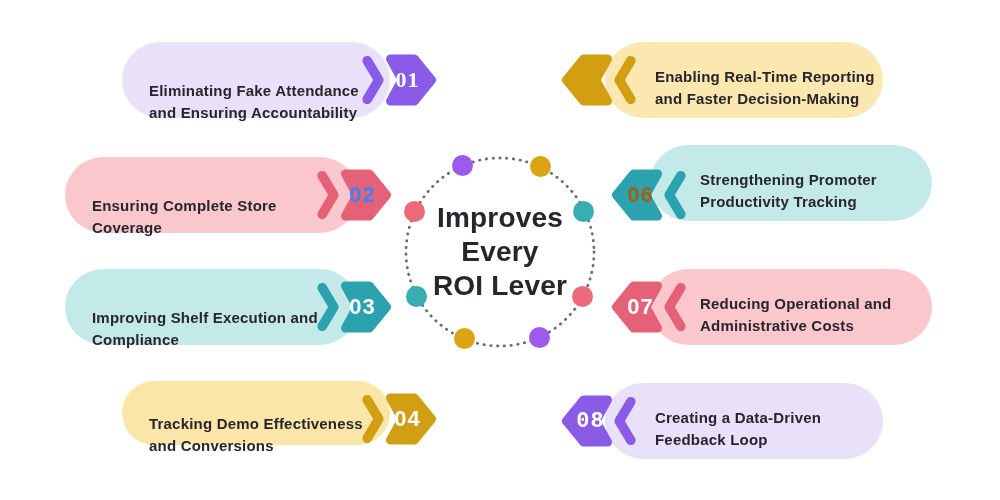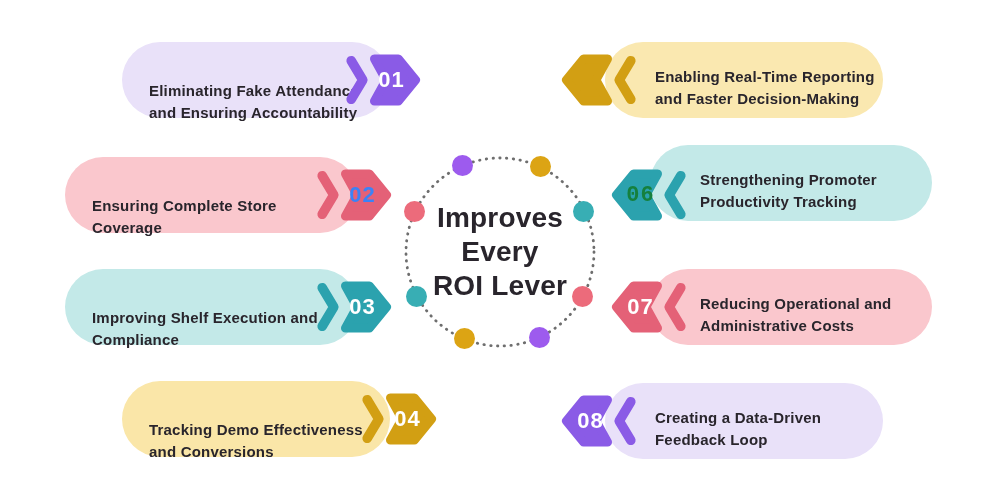--- a/index.html
+++ b/index.html
@@ -85,21 +85,21 @@
 and Ensuring Accountability</div>
   </div>
   <div class="pill left" style="left: 65px; top: 157px; width: 293px; height: 76px; background: rgb(250, 199, 205);">
     <div class="label">Ensuring Complete Store
 Coverage</div>
   </div>
   <div class="pill left" style="left: 65px; top: 269px; width: 293px; height: 76px; background: rgb(195, 233, 232);">
     <div class="label">Improving Shelf Execution and
 Compliance</div>
   </div>
-  <div class="pill left" style="left: 122px; top: 381px; width: 268px; height: 76px; background: rgb(250, 230, 168);">
+  <div class="pill left" style="left: 122px; top: 381px; width: 268px; height: 64px; background: rgb(250, 230, 168);">
     <div class="label">Tracking Demo Effectiveness
 and Conversions</div>
   </div>
 
   <div class="pill right" style="left: 605px; top: 42px; width: 278px; height: 76px; background: rgb(250, 232, 176);">
     <div class="label">Enabling Real-Time Reporting
 and Faster Decision-Making</div>
   </div>
   <div class="pill right" style="left: 650px; top: 145px; width: 282px; height: 76px; background: rgb(195, 233, 232);">
     <div class="label">Strengthening Promoter
@@ -107,21 +107,21 @@
   </div>
   <div class="pill right" style="left: 650px; top: 269px; width: 282px; height: 76px; background: rgb(250, 199, 205);">
     <div class="label">Reducing Operational and
 Administrative Costs</div>
   </div>
   <div class="pill right" style="left: 605px; top: 383px; width: 278px; height: 76px; background: rgb(233, 225, 249);">
     <div class="label">Creating a Data-Driven
 Feedback Loop</div>
   </div>
 
-  <div class="arrow ltr" style="left: 344px; top: 54px; color: rgb(138, 91, 230);">
+  <div class="arrow ltr" style="left: 360px; top: 54px; color: rgb(138, 91, 230); font-family: Liberation Serif, serif;">
     <svg viewBox="0 0 80 54">
       <path d="M7 7 L19 27 L7 47" fill="none" stroke="currentColor" stroke-width="10" stroke-linecap="round" stroke-linejoin="round"></path>
       <path d="M31 5 L56 5 L74 27 L56 49 L31 49 L43 27 Z" fill="currentColor" stroke="currentColor" stroke-width="9" stroke-linejoin="round"></path>
     </svg>
     <span class="num" style="color: rgb(255, 255, 255);">01</span>
   </div>
   <div class="arrow ltr" style="left: 315px; top: 169px; color: rgb(228, 97, 119);">
     <svg viewBox="0 0 80 54">
       <path d="M7 7 L19 27 L7 47" fill="none" stroke="currentColor" stroke-width="10" stroke-linecap="round" stroke-linejoin="round"></path>
       <path d="M31 5 L56 5 L74 27 L56 49 L31 49 L43 27 Z" fill="currentColor" stroke="currentColor" stroke-width="9" stroke-linejoin="round"></path>
@@ -151,39 +151,39 @@
       </g>
     </svg>
   </div>
   <div class="arrow rtl" style="left: 610px; top: 169px; color: rgb(43, 162, 174);">
     <svg viewBox="0 0 80 54">
       <g transform="translate(80 0) scale(-1 1)">
         <path d="M7 7 L19 27 L7 47" fill="none" stroke="currentColor" stroke-width="10" stroke-linecap="round" stroke-linejoin="round"></path>
         <path d="M31 5 L56 5 L74 27 L56 49 L31 49 L43 27 Z" fill="currentColor" stroke="currentColor" stroke-width="9" stroke-linejoin="round"></path>
       </g>
     </svg>
-    <span class="num" style="color: #15803d; font-family: Liberation Mono, monospace;">06</span>
+    <span class="num" style="color: #a16207;">06</span>
   </div>
   <div class="arrow rtl" style="left: 610px; top: 281px; color: rgb(228, 97, 119);">
     <svg viewBox="0 0 80 54">
       <g transform="translate(80 0) scale(-1 1)">
         <path d="M7 7 L19 27 L7 47" fill="none" stroke="currentColor" stroke-width="10" stroke-linecap="round" stroke-linejoin="round"></path>
         <path d="M31 5 L56 5 L74 27 L56 49 L31 49 L43 27 Z" fill="currentColor" stroke="currentColor" stroke-width="9" stroke-linejoin="round"></path>
       </g>
     </svg>
     <span class="num" style="color: rgb(255, 255, 255);">07</span>
   </div>
   <div class="arrow rtl" style="left: 560px; top: 395px; color: rgb(138, 91, 230);">
     <svg viewBox="0 0 80 54">
       <g transform="translate(80 0) scale(-1 1)">
         <path d="M7 7 L19 27 L7 47" fill="none" stroke="currentColor" stroke-width="10" stroke-linecap="round" stroke-linejoin="round"></path>
         <path d="M31 5 L56 5 L74 27 L56 49 L31 49 L43 27 Z" fill="currentColor" stroke="currentColor" stroke-width="9" stroke-linejoin="round"></path>
       </g>
     </svg>
-    <span class="num" style="color: rgb(255, 255, 255);">08</span>
+    <span class="num" style="color: rgb(255, 255, 255); font-family: Liberation Mono, monospace;">08</span>
   </div>
 
   <div class="circle-wrap">
     <svg viewBox="0 0 220 220">
       <circle cx="110" cy="110" r="94" fill="none" stroke-width="2.8" stroke-dasharray="0.4 6.4" stroke-linecap="round" style="stroke: rgb(110, 110, 110);"></circle>
     </svg>
   </div>
   <div class="center-title" style="color: rgb(41, 37, 44);">Improves
 Every
 ROI Lever</div>

